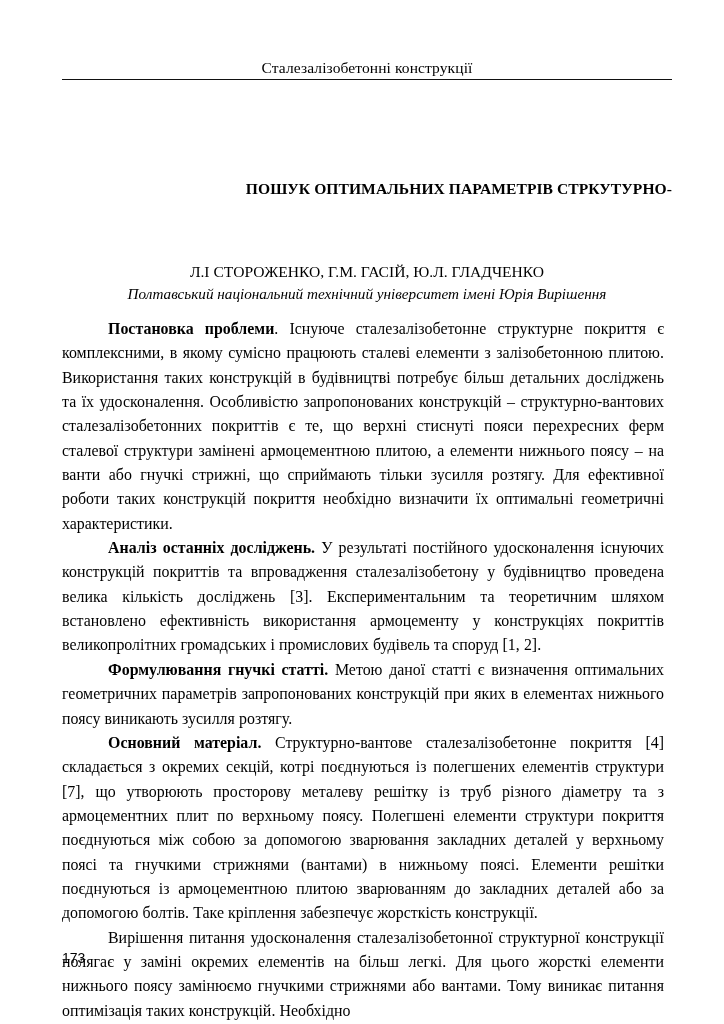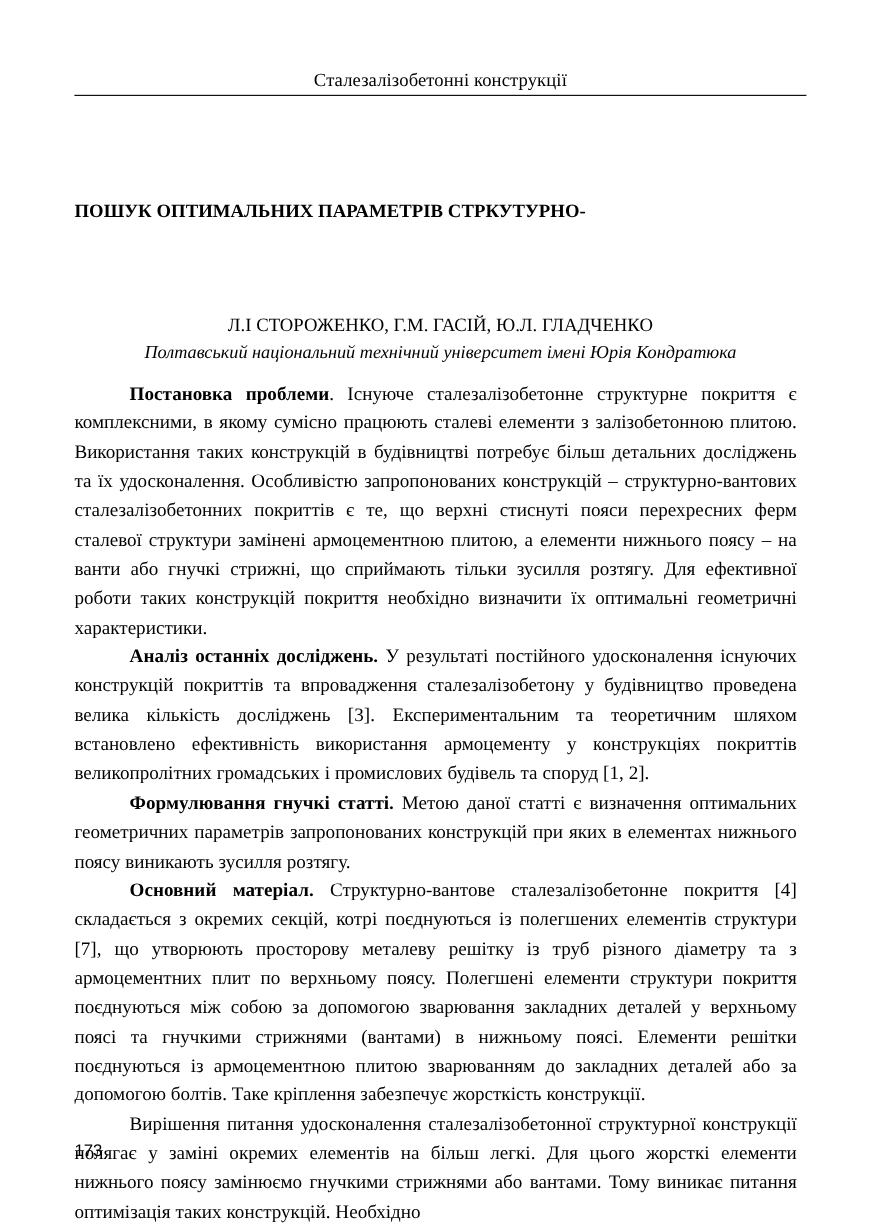--- a/index.html
+++ b/index.html
@@ -54,23 +54,23 @@
     font-size: 16px;
     line-height: 20px;
     letter-spacing: 0.1px;
     white-space: nowrap;
   }
 
   
   .title-block {
     position: absolute;
     left: 62px;
-    top: 166px;
+    top: 178px;
     width: 610px;
-    text-align: left;
+    text-align: right;
   }
   .title-line {
     font-weight: bold;
     font-size: 15.6px;
     line-height: 22.5px;
     letter-spacing: 0.05px;
     white-space: nowrap;
   }
 
   
@@ -137,21 +137,21 @@
     <div class="running-head-rule"></div>
   </div>
 
 
   <div class="title-block">
     <div class="title-line">ПОШУК ОПТИМАЛЬНИХ ПАРАМЕТРІВ СТРКУТУРНО-</div>
   </div>
 
   <div class="authors-block">
     <div class="authors">Л.І СТОРОЖЕНКО, Г.М. ГАСІЙ, Ю.Л. ГЛАДЧЕНКО</div>
-    <div class="affiliation">Полтавський національний технічний університет імені Юрія Кондратюка</div>
+    <div class="affiliation">Полтавський національний технічний університет імені Юрія Вирішення</div>
   </div>
 
   <div class="body-block">
 
     <p class="para">
       <span class="lead">Постановка проблеми</span><span>. Існуюче сталезалізобетонне структурне покриття є комплексними, в якому сумісно працюють сталеві елементи з залізобетонною плитою. Використання таких конструкцій в будівництві потребує більш детальних досліджень та їх удосконалення. Особливістю запропонованих конструкцій – структурно-вантових сталезалізобетонних покриттів є те, що верхні стиснуті пояси перехресних ферм сталевої структури замінені армоцементною плитою, а елементи нижнього поясу – на ванти або гнучкі стрижні, що сприймають тільки зусилля розтягу. Для ефективної роботи таких конструкцій покриття необхідно визначити їх оптимальні геометричні характеристики.</span>
     </p>
 
     <p class="para">
       <span class="lead">Аналіз останніх досліджень.</span><span> У результаті постійного удосконалення існуючих конструкцій покриттів та впровадження сталезалізобетону у будівництво проведена велика кількість досліджень [3]. Експериментальним та теоретичним шляхом встановлено ефективність використання армоцементу у конструкціях покриттів великопролітних громадських і промислових будівель та споруд [1, 2].</span>

